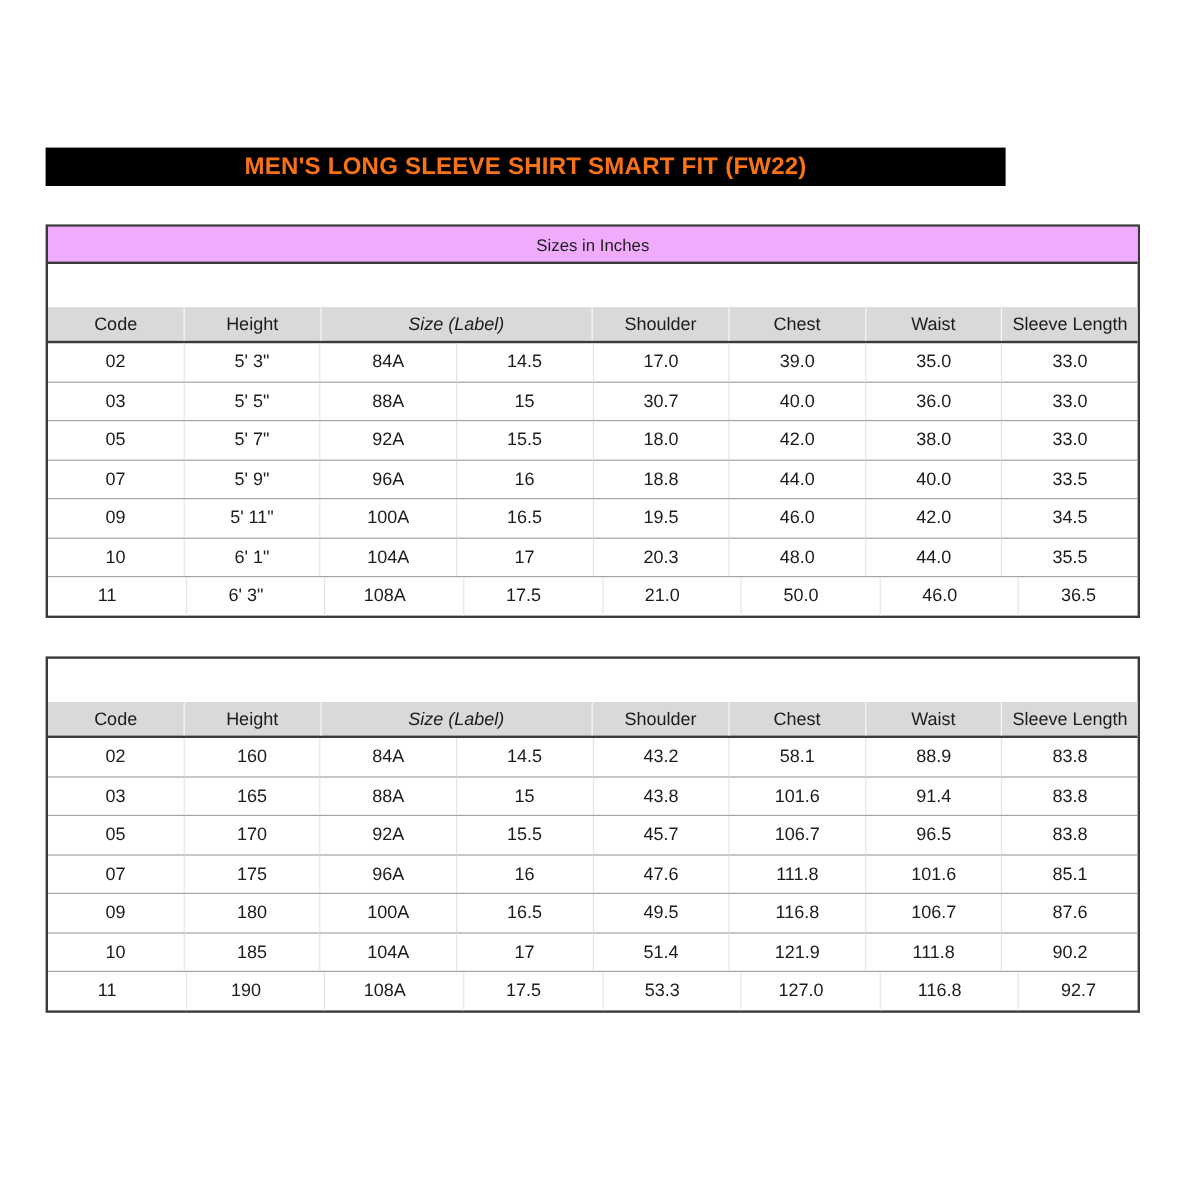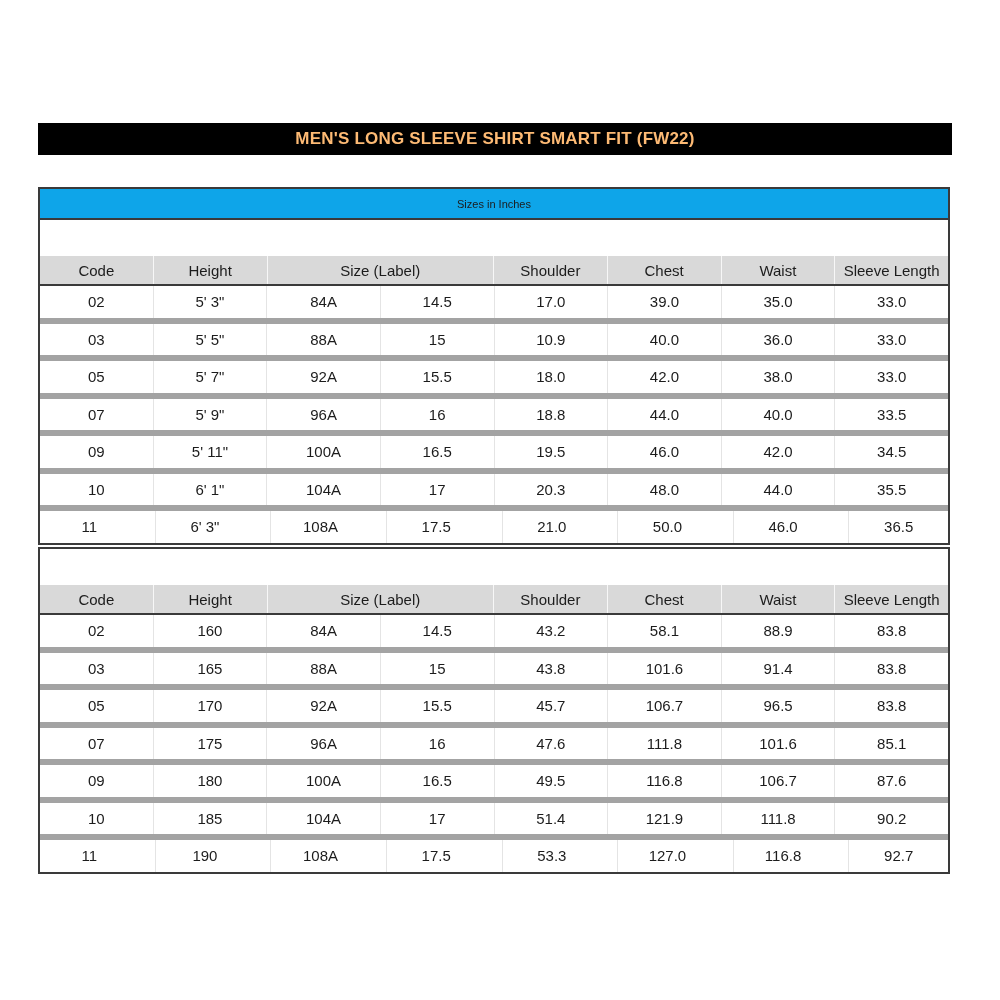--- a/index.html
+++ b/index.html
@@ -11,72 +11,72 @@
     position: relative;
     width: 1000px;
     height: 1000px;
     font-family: "Liberation Sans", "DejaVu Sans", sans-serif;
     color: #1c1c1c;
   }
   .banner {
     position: absolute;
     left: 38px;
     top: 123px;
-    width: 914px;
+    width: 800px;
     height: 32px;
     background: #000000;
-    color: #fdba74;
+    color: #f97316;
     display: flex;
     align-items: center;
     justify-content: center;
     font-weight: bold;
-    font-size: 17px;
+    font-size: 20px;
     letter-spacing: 0.2px;
   }
   .size-table {
     position: absolute;
     left: 38px;
     width: 912px;
     box-sizing: border-box;
     border: 2px solid #3a3a3a;
     background: #ffffff;
   }
   .size-table.inches { top: 187px; }
   .size-table.cm     { top: 547px; }
   .title-row {
     height: 29px;
     display: flex;
     align-items: center;
     justify-content: center;
-    font-size: 11px;
+    font-size: 14px;
     border-bottom: 2px solid #3a3a3a;
-    background: #0ea5e9;
+    background: #f0abfc;
   }
   .header-row {
     display: flex;
     height: 28px;
     background: #d9d9d9;
     border-bottom: 2px solid #3a3a3a;
     margin-top: 36px;
   }
   .cell {
     flex: 1;
     display: flex;
     align-items: center;
     justify-content: center;
     font-size: 15px;
     overflow: hidden;
     white-space: nowrap;
   }
-  .cell.span2 { flex: 2; }
+  .cell.span2 { flex: 2; font-style: italic; }
   .header-row .cell + .cell { border-left: 1px solid #f7f7f7; text-align: right; }
   .data-row {
     display: flex;
     height: 31.5px;
-    border-bottom: 6px solid #a3a3a3;
+    border-bottom: 1px solid #a3a3a3;
   }
   .data-row:last-child { border-bottom: none; gap: 16px; }
   .data-row .cell + .cell { border-left: 1px solid #e4e4e4; }
 </style>
 </head>
 <body>
 
 <div class="banner">
   <span>MEN'S LONG SLEEVE SHIRT SMART FIT (FW22)</span>
 </div>
@@ -103,21 +103,21 @@
         <div class="cell">17.0</div>
         <div class="cell">39.0</div>
         <div class="cell">35.0</div>
         <div class="cell">33.0</div>
       </div>
       <div class="data-row">
         <div class="cell">03</div>
         <div class="cell">5' 5"</div>
         <div class="cell">88A</div>
         <div class="cell">15</div>
-        <div class="cell">10.9</div>
+        <div class="cell">30.7</div>
         <div class="cell">40.0</div>
         <div class="cell">36.0</div>
         <div class="cell">33.0</div>
       </div>
       <div class="data-row">
         <div class="cell">05</div>
         <div class="cell">5' 7"</div>
         <div class="cell">92A</div>
         <div class="cell">15.5</div>
         <div class="cell">18.0</div>

